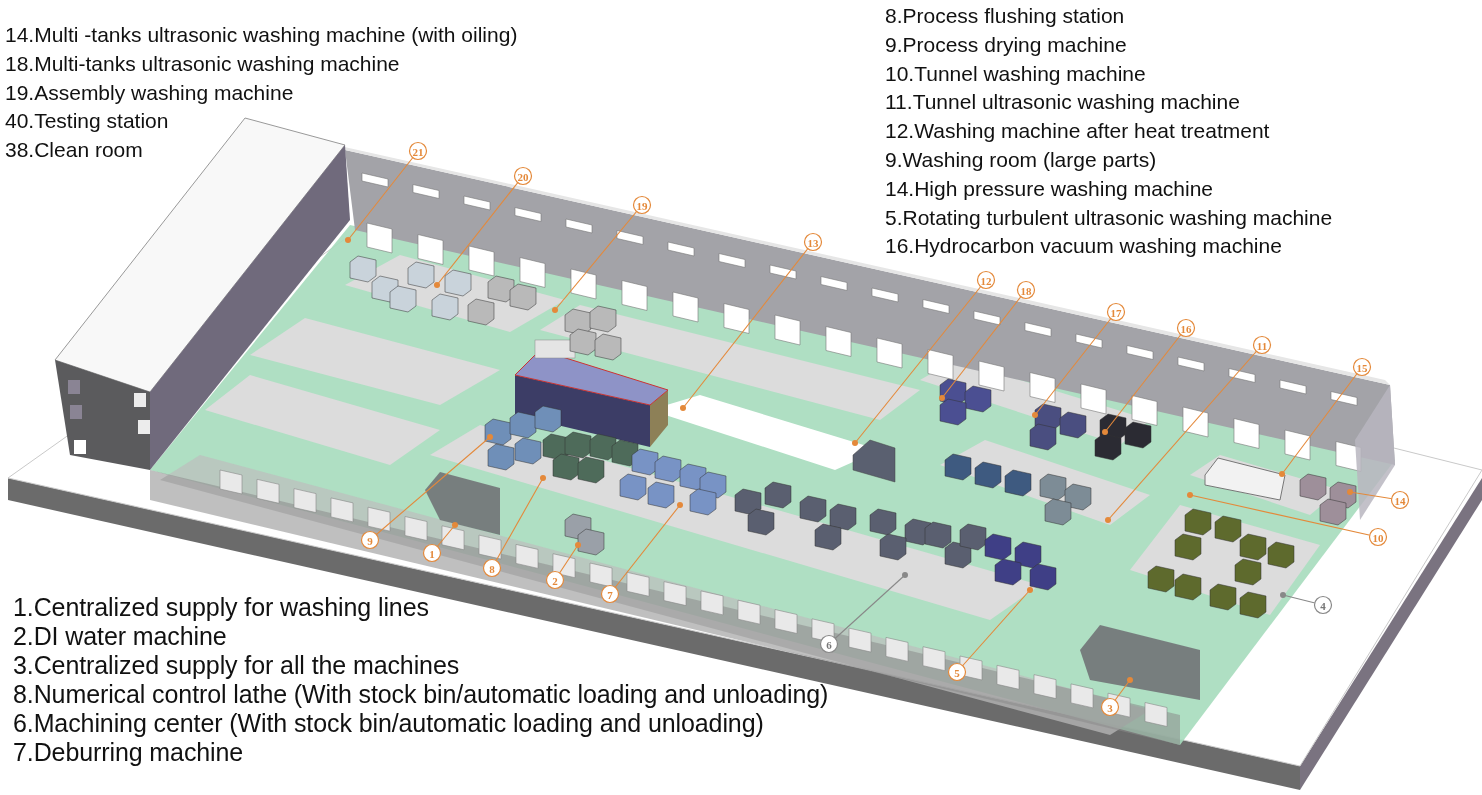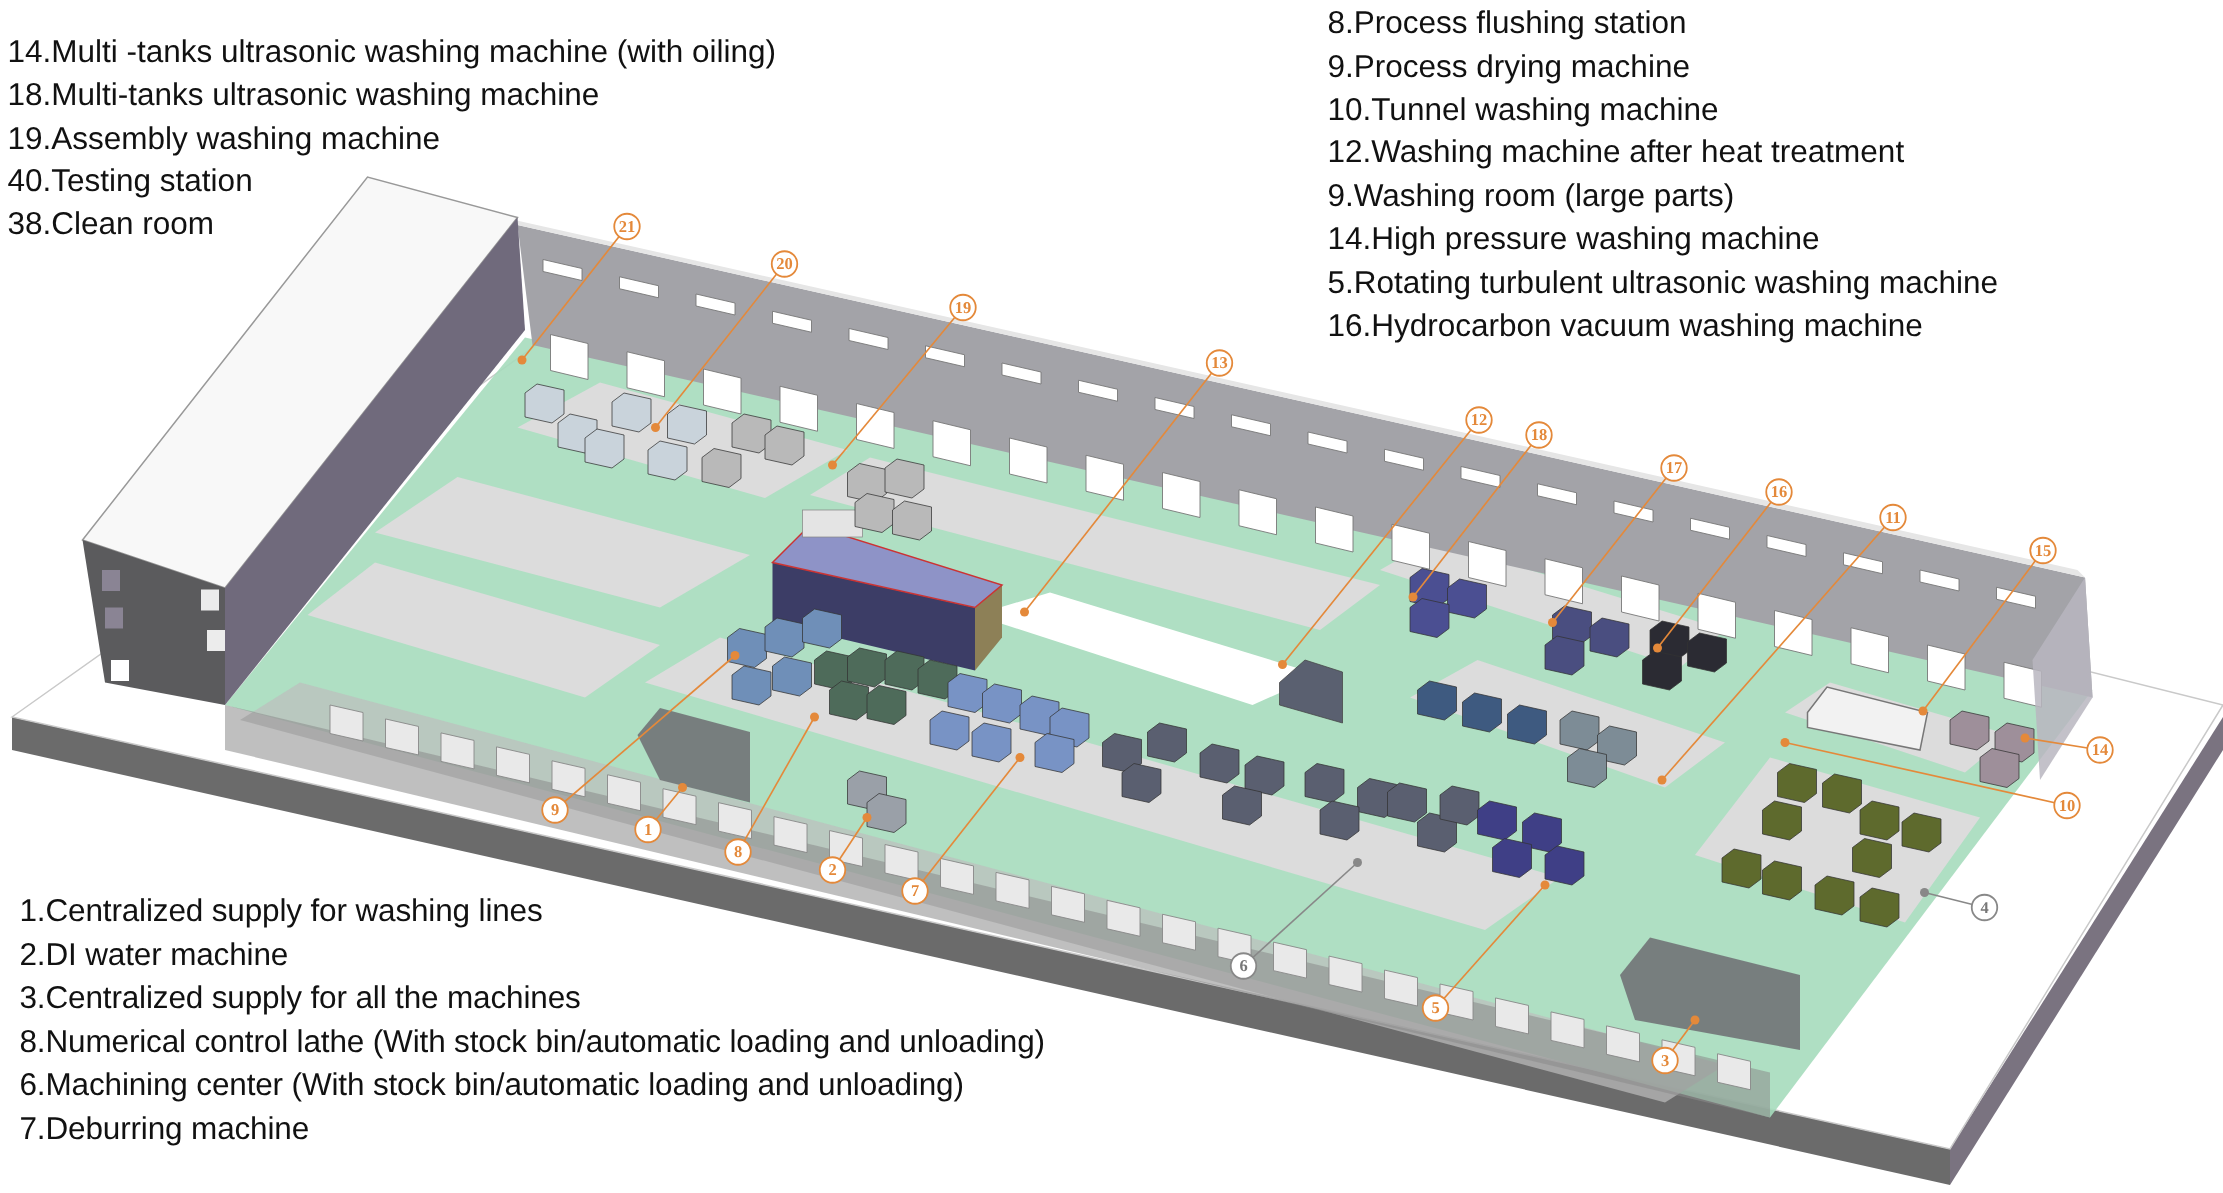--- a/index.html
+++ b/index.html
@@ -1,18 +1,18 @@
 <!DOCTYPE html>
 <html><head>
 <meta charset="utf-8">
 <style>
   html, body { margin:0; padding:0; background:#ffffff; }
   body { width:1482px; height:795px; position:relative; overflow:hidden; font-family:"Liberation Sans", sans-serif; }
   .legend { position:absolute; color:#111; font-size:21px; line-height:28.8px; font-family:"Liberation Sans", sans-serif; white-space:nowrap; }
-  .legend-bottom { font-size:21px; line-height:29px; letter-spacing:-0.1px; }
+  .legend-bottom { font-size:25px; line-height:29px; letter-spacing:-0.1px; }
   #plan { position:absolute; left:0; top:0; }
   .callout-text { font-family:"Liberation Serif", serif; font-size:11px; font-weight:bold; fill:#e4893a; text-anchor:middle; dominant-baseline:central; }
   .callout-text.grey { fill:#777; }
 </style>
 </head>
 <body>
 
 <svg id="plan" width="1482" height="795" viewBox="0 0 1482 795">
 
   <polygon points="8,478 8,500 1300,790 1300,766" fill="#6b6b6b"></polygon>
@@ -306,20 +306,21 @@
   <div>18.Multi-tanks ultrasonic washing machine</div>
   <div>19.Assembly washing machine</div>
   <div>40.Testing station</div>
   <div>38.Clean room</div>
 </div>
 
 <div class="legend" style="left:885px; top:2px;">
   <div>8.Process flushing station</div>
   <div>9.Process drying machine</div>
   <div>10.Tunnel washing machine</div>
+  <div>11.Tunnel ultrasonic washing machine</div>
   <div>12.Washing machine after heat treatment</div>
   <div>9.Washing room (large parts)</div>
   <div>14.High pressure washing machine</div>
   <div>5.Rotating turbulent ultrasonic washing machine</div>
   <div>16.Hydrocarbon vacuum washing machine</div>
 </div>
 
 <div class="legend legend-bottom" style="left:13px; top:593px;">
   <div>1.Centralized supply for washing lines</div>
   <div>2.DI water machine</div>

